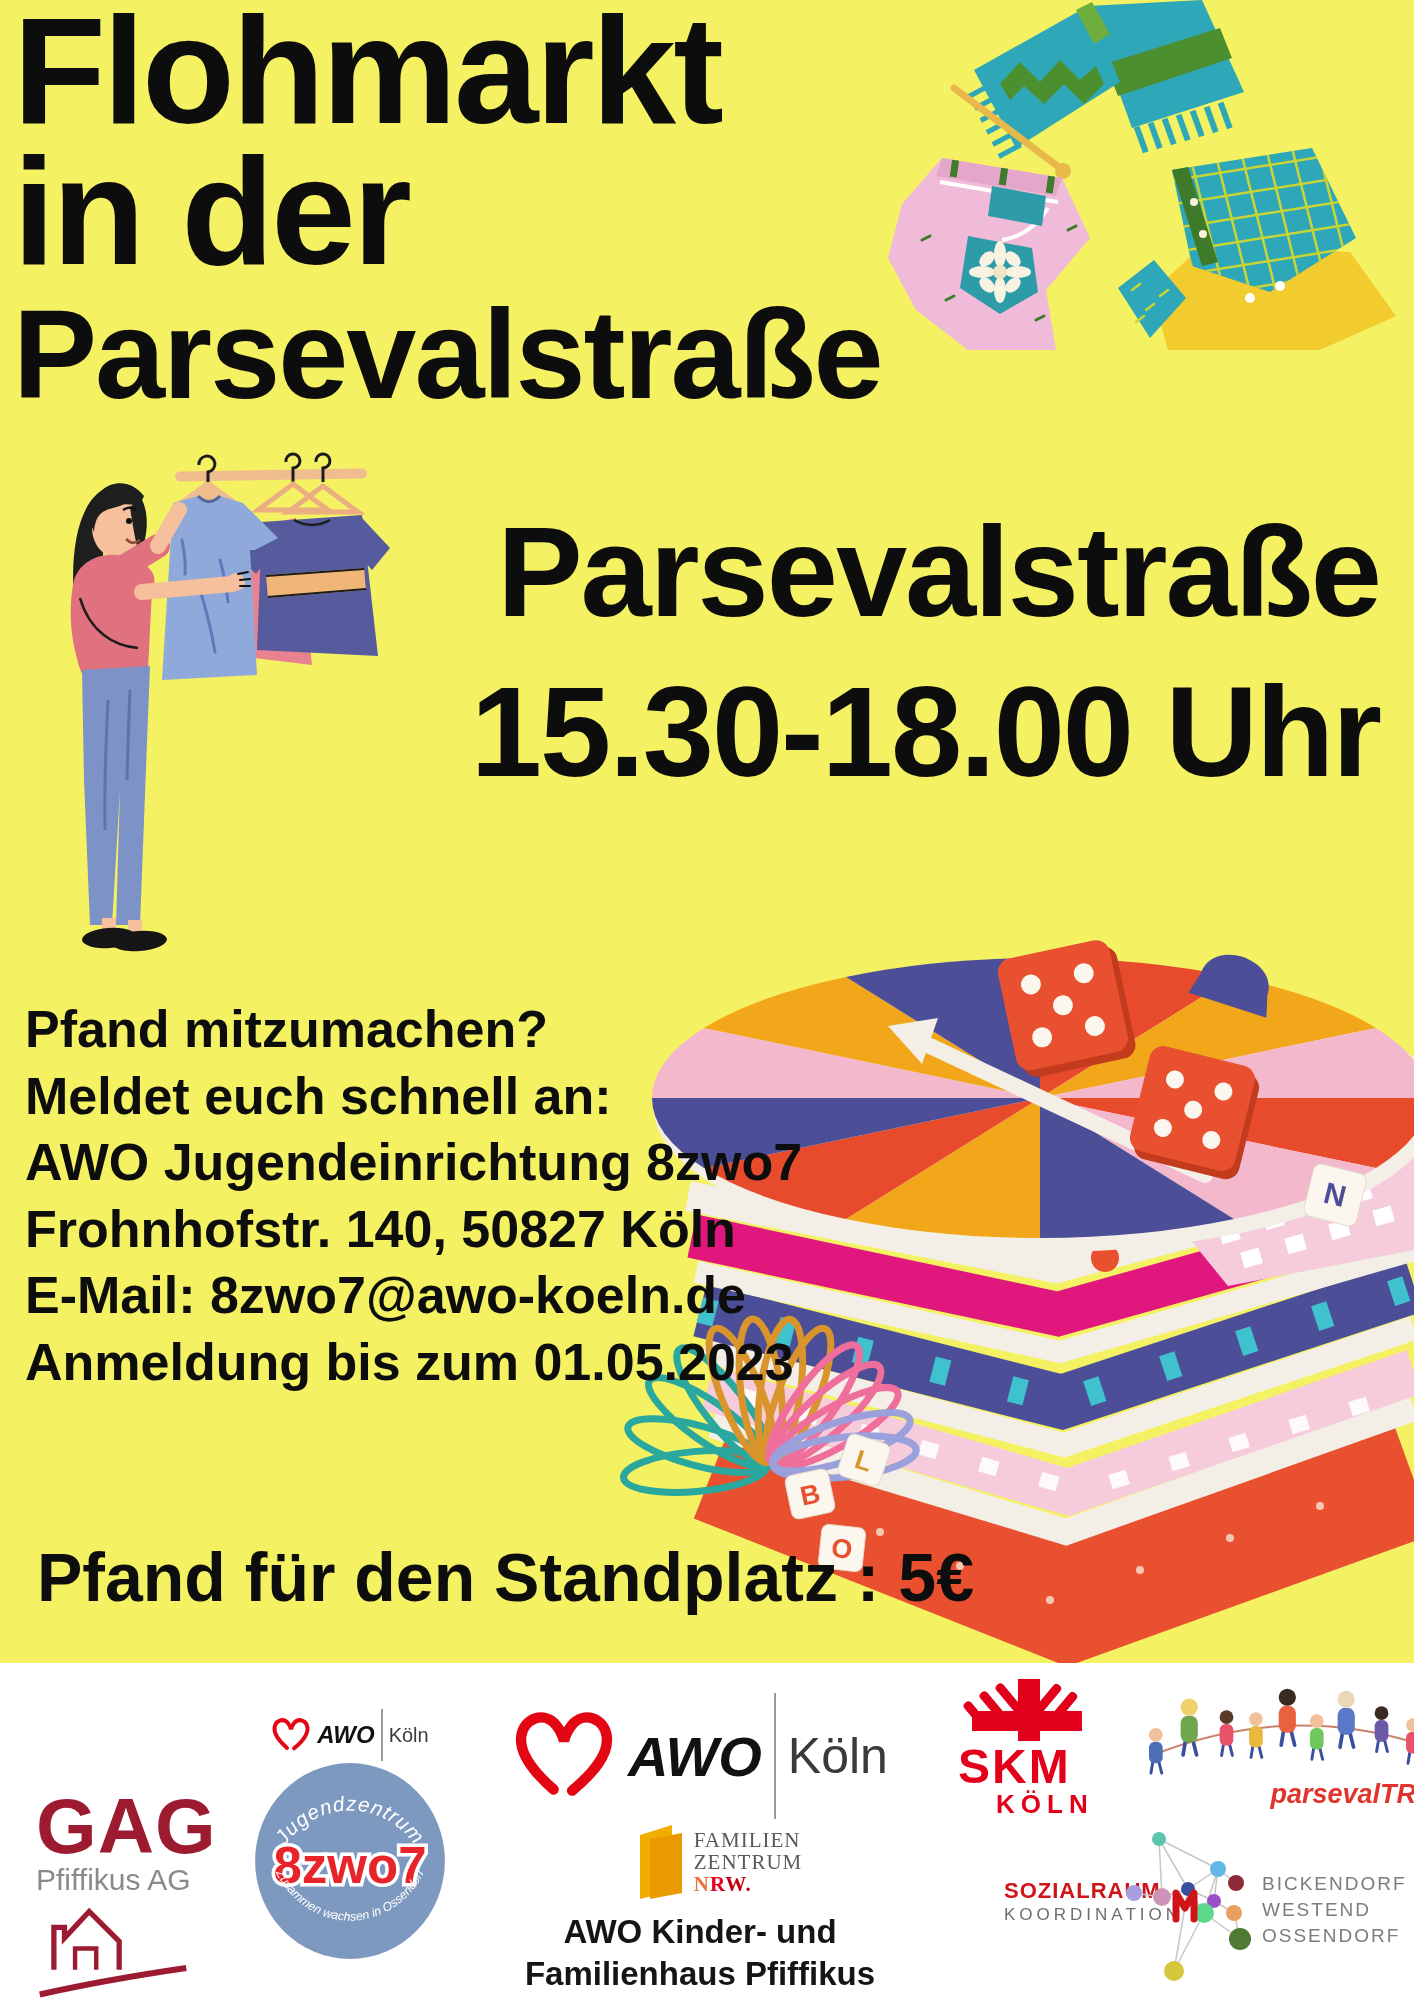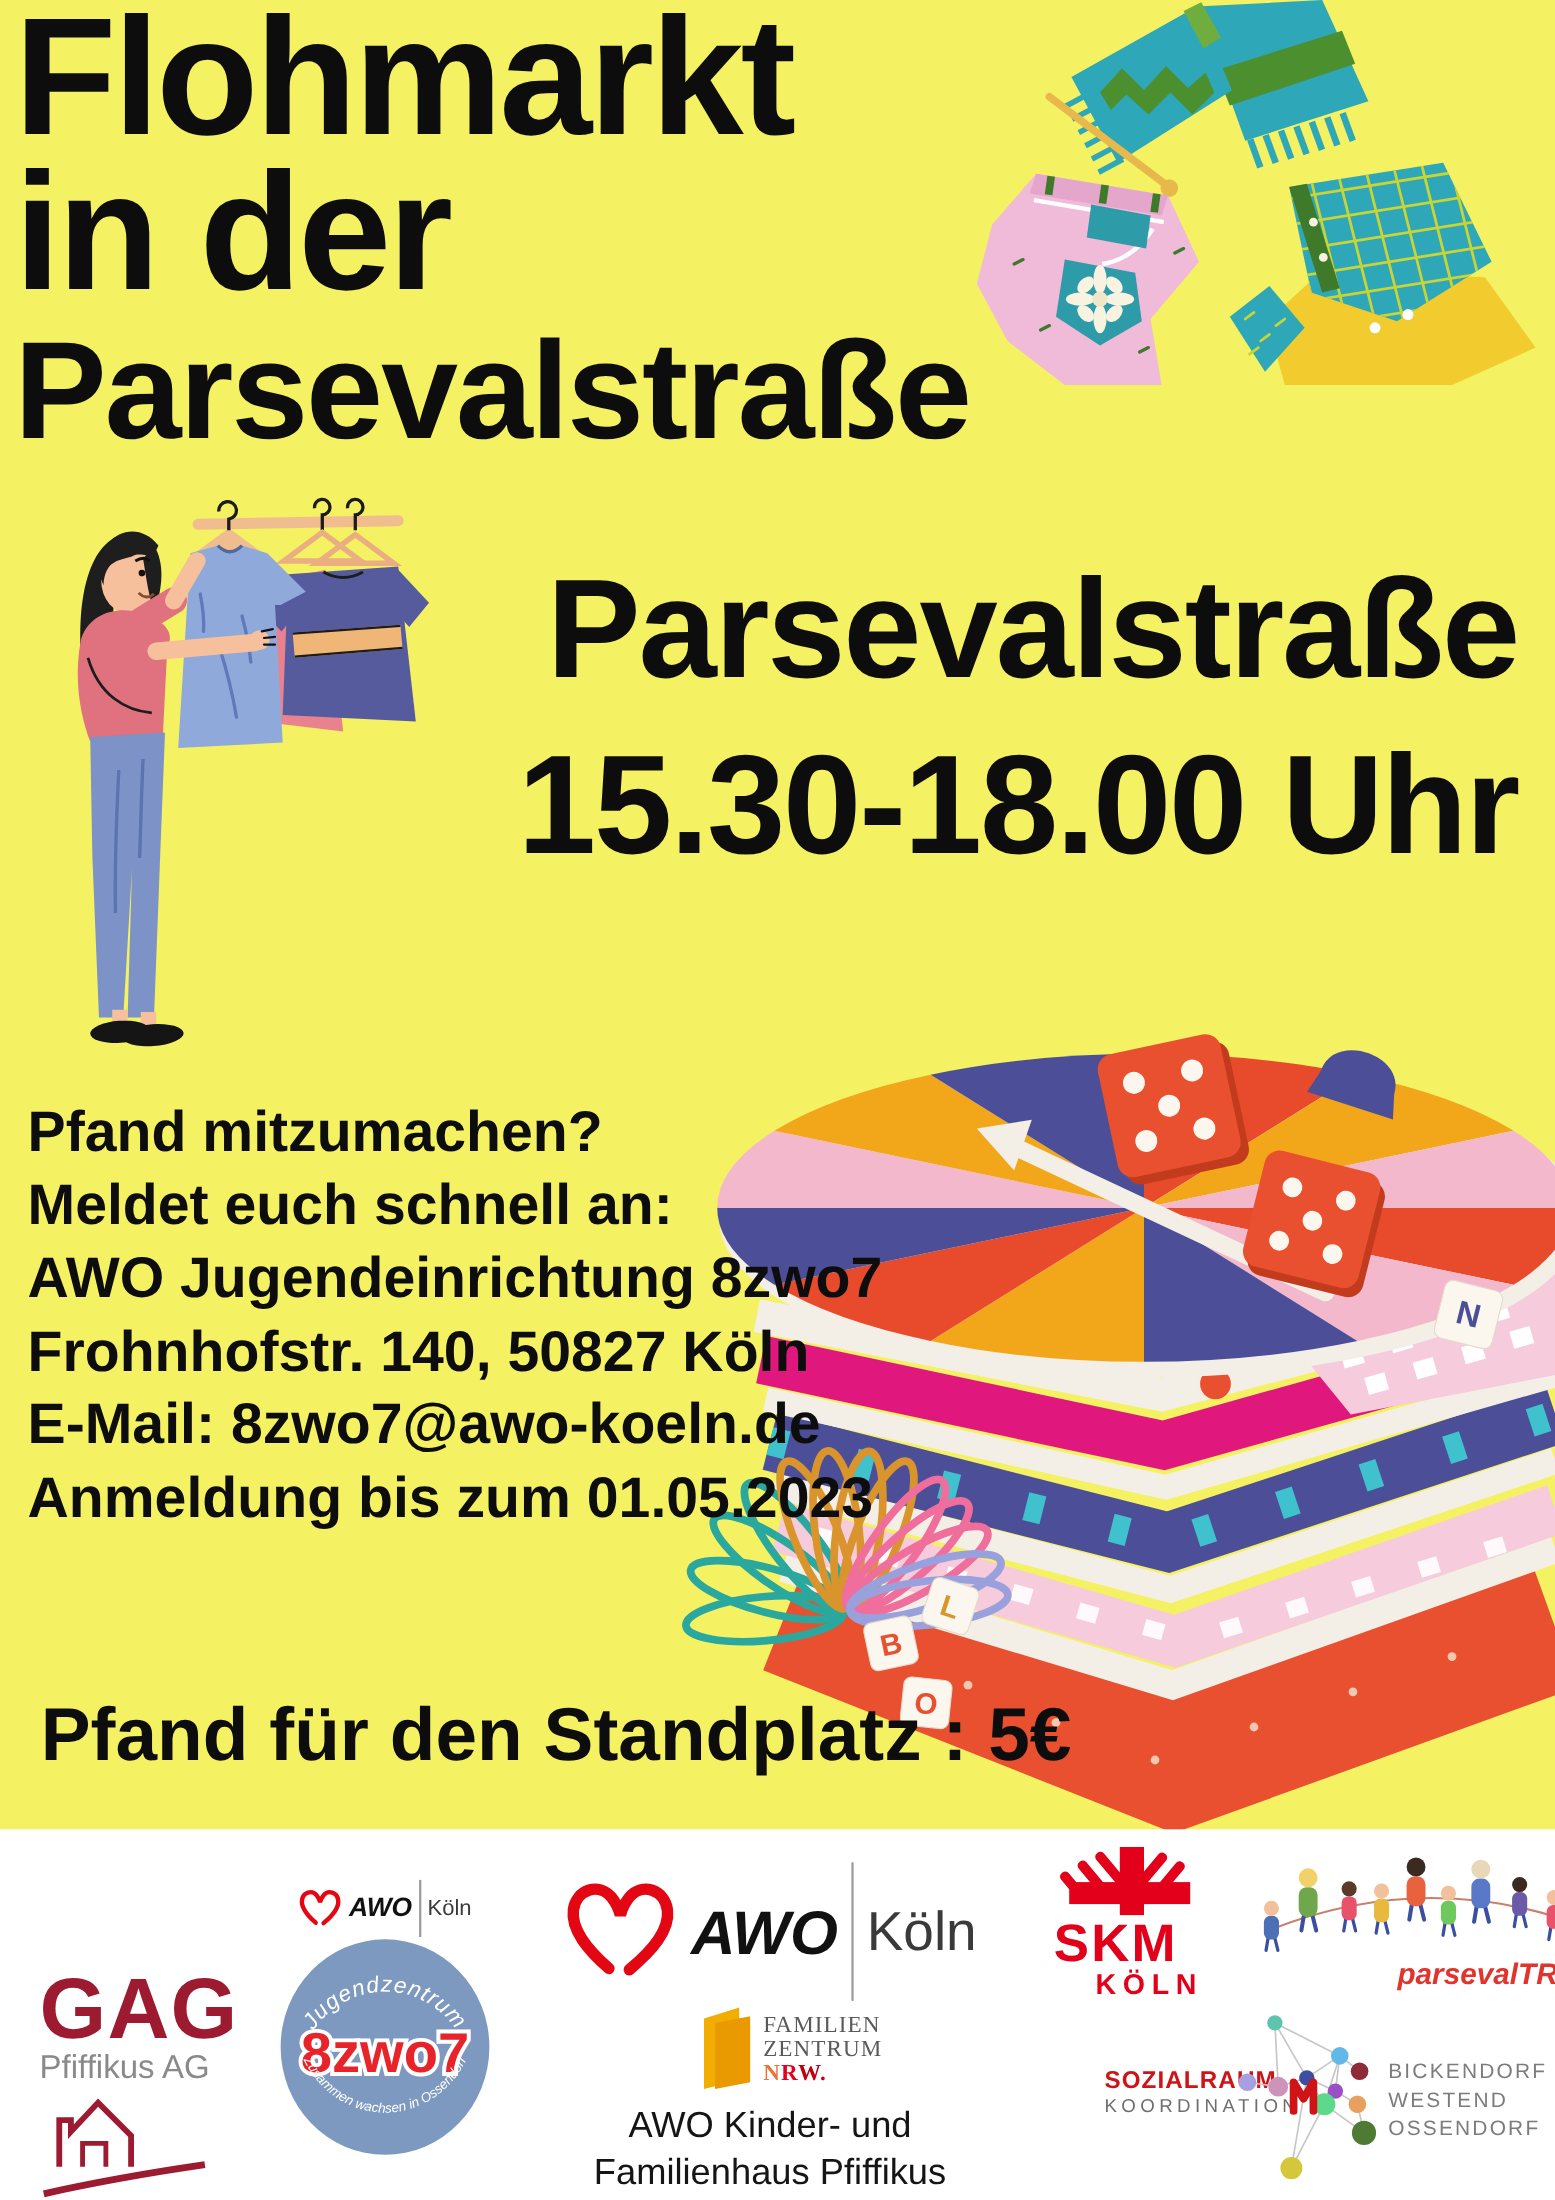--- a/index.html
+++ b/index.html
@@ -31,21 +31,21 @@
   .awo-word{font-weight:900;font-style:italic;color:#111;}
   .awo-div{width:2px;background:#9a9a9a;align-self:stretch;}
   .awo-city{color:#3a3a3a;}
   #awo-center{left:478px;top:30px;width:444px;display:flex;flex-direction:column;align-items:center;}
   #awo-center .awo-big{display:flex;align-items:center;gap:12px;height:126px;}
   #awo-center .awo-word{font-size:56px;}
   #awo-center .awo-city{font-size:50px;}
   #fz-row{display:flex;align-items:center;gap:10px;margin-top:4px;margin-left:40px;}
   .fz-text{font-family:"Liberation Serif",serif;color:#5a5a5a;font-size:21px;line-height:22px;letter-spacing:1px;}
   .fz-nrw{font-weight:700;}
-  #pfiffikus{margin-top:10px;text-align:center;font-weight:400;font-size:33px;line-height:42px;color:#151515;}
+  #pfiffikus{margin-top:10px;text-align:center;font-weight:700;font-size:33px;line-height:42px;color:#151515;}
   #skm{left:952px;top:16px;}
   #ptreff{left:1141px;top:10px;width:326px;text-align:right;}
   #ptreff-label{color:#E0342C;font-weight:900;font-style:italic;font-size:27px;margin-top:-2px;}
   #sozialraum{left:1004px;top:216px;line-height:24px;}
   #sozialraum .s1{color:#D01317;font-weight:900;font-size:22px;letter-spacing:1px;}
   #sozialraum .s2{color:#6E6E6E;font-size:17px;letter-spacing:4px;}
   #network{left:1126px;top:168px;}
   #district{left:1262px;top:208px;color:#7C7C7C;font-size:19px;letter-spacing:2px;line-height:26px;font-weight:500;}
 </style>
 </head>

